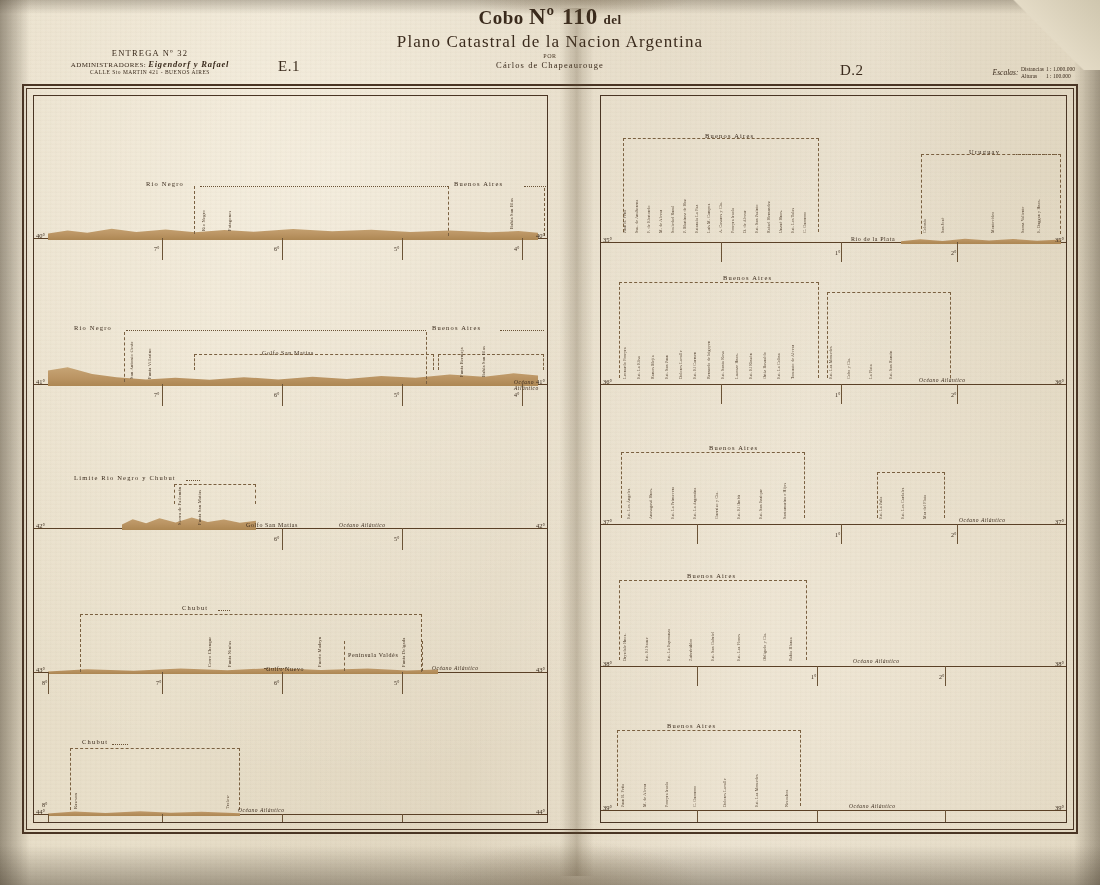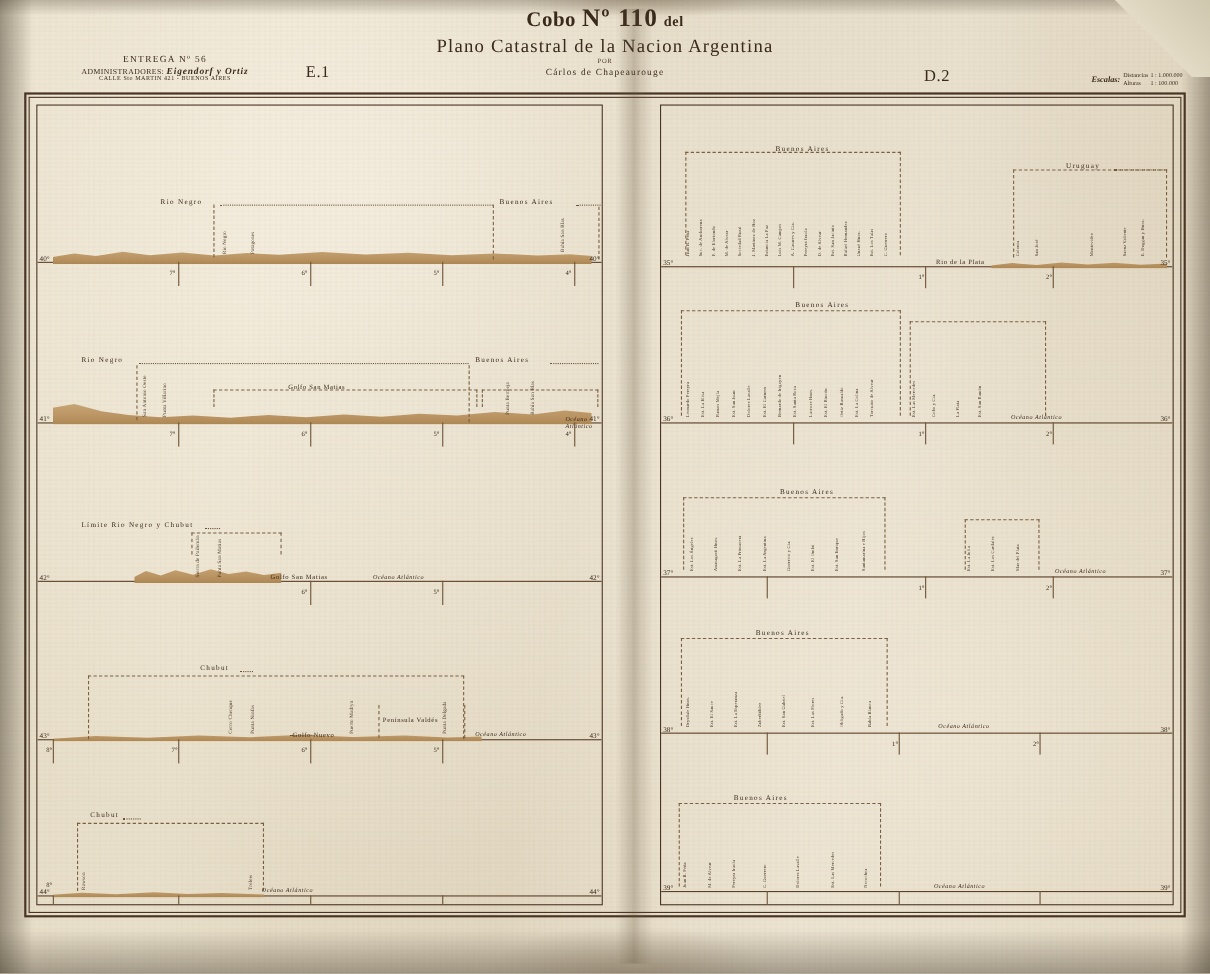--- a/index.html
+++ b/index.html
@@ -113,21 +113,21 @@
   .entrega-block .l3 { font-size: 5.5px; letter-spacing: 0.5px; }
   .sheet-label {
     position: absolute; font-family: "Liberation Serif", serif;
     font-size: 15px; color: #3a2a1c; letter-spacing: 0.5px;
   }
   .escalas {
     position: absolute; right: 24px; top: 66px;
     color: #3a2a1c; font-size: 6.5px; line-height: 1.35;
     text-align: left;
   }
-  .escalas .lab { font-weight: bold; font-style: italic; font-size: 7.5px; }
+  .escalas .lab { font-weight: normal; font-style: italic; font-size: 7.5px; }
   .escalas table { border-collapse: collapse; display: inline-table; vertical-align: middle;}
   .escalas td { font-size: 5.5px; padding: 0 1px; white-space: nowrap;}
 
   
   .frame-outer {
     position: absolute; left: 22px; top: 84px; width: 1056px; height: 750px;
     border: 2px solid #4a3524;
     box-sizing: border-box;
   }
   .frame-inner {
@@ -226,24 +226,24 @@
   <div class="hoja-title">
     <span>Cobo</span>
     <span class="num">Nº 110</span>
     <span class="del">del</span>
   </div>
   <div class="main-title">Plano Catastral de la Nacion Argentina</div>
   <div class="por">POR</div>
   <div class="author">Cárlos de Chapeaurouge</div>
 
   <div class="entrega-block">
-    <div class="l1">ENTREGA Nº 56</div>
+    <div class="l1">ENTREGA Nº 32</div>
     <div class="l2">
       <span>ADMINISTRADORES:</span>
-      <i>Eigendorf y Ortiz</i>
+      <i>Eigendorf y Rafael</i>
     </div>
     <div class="l3">CALLE Sto MARTIN 421 - BUENOS AIRES</div>
   </div>
 
   <div class="sheet-label" style="left:278px; top:58px;">E.1</div>
   <div class="sheet-label" style="left:840px; top:62px;">D.2</div>
 
   <div class="escalas">
     <span class="lab">Escalas:</span>
     <table>

